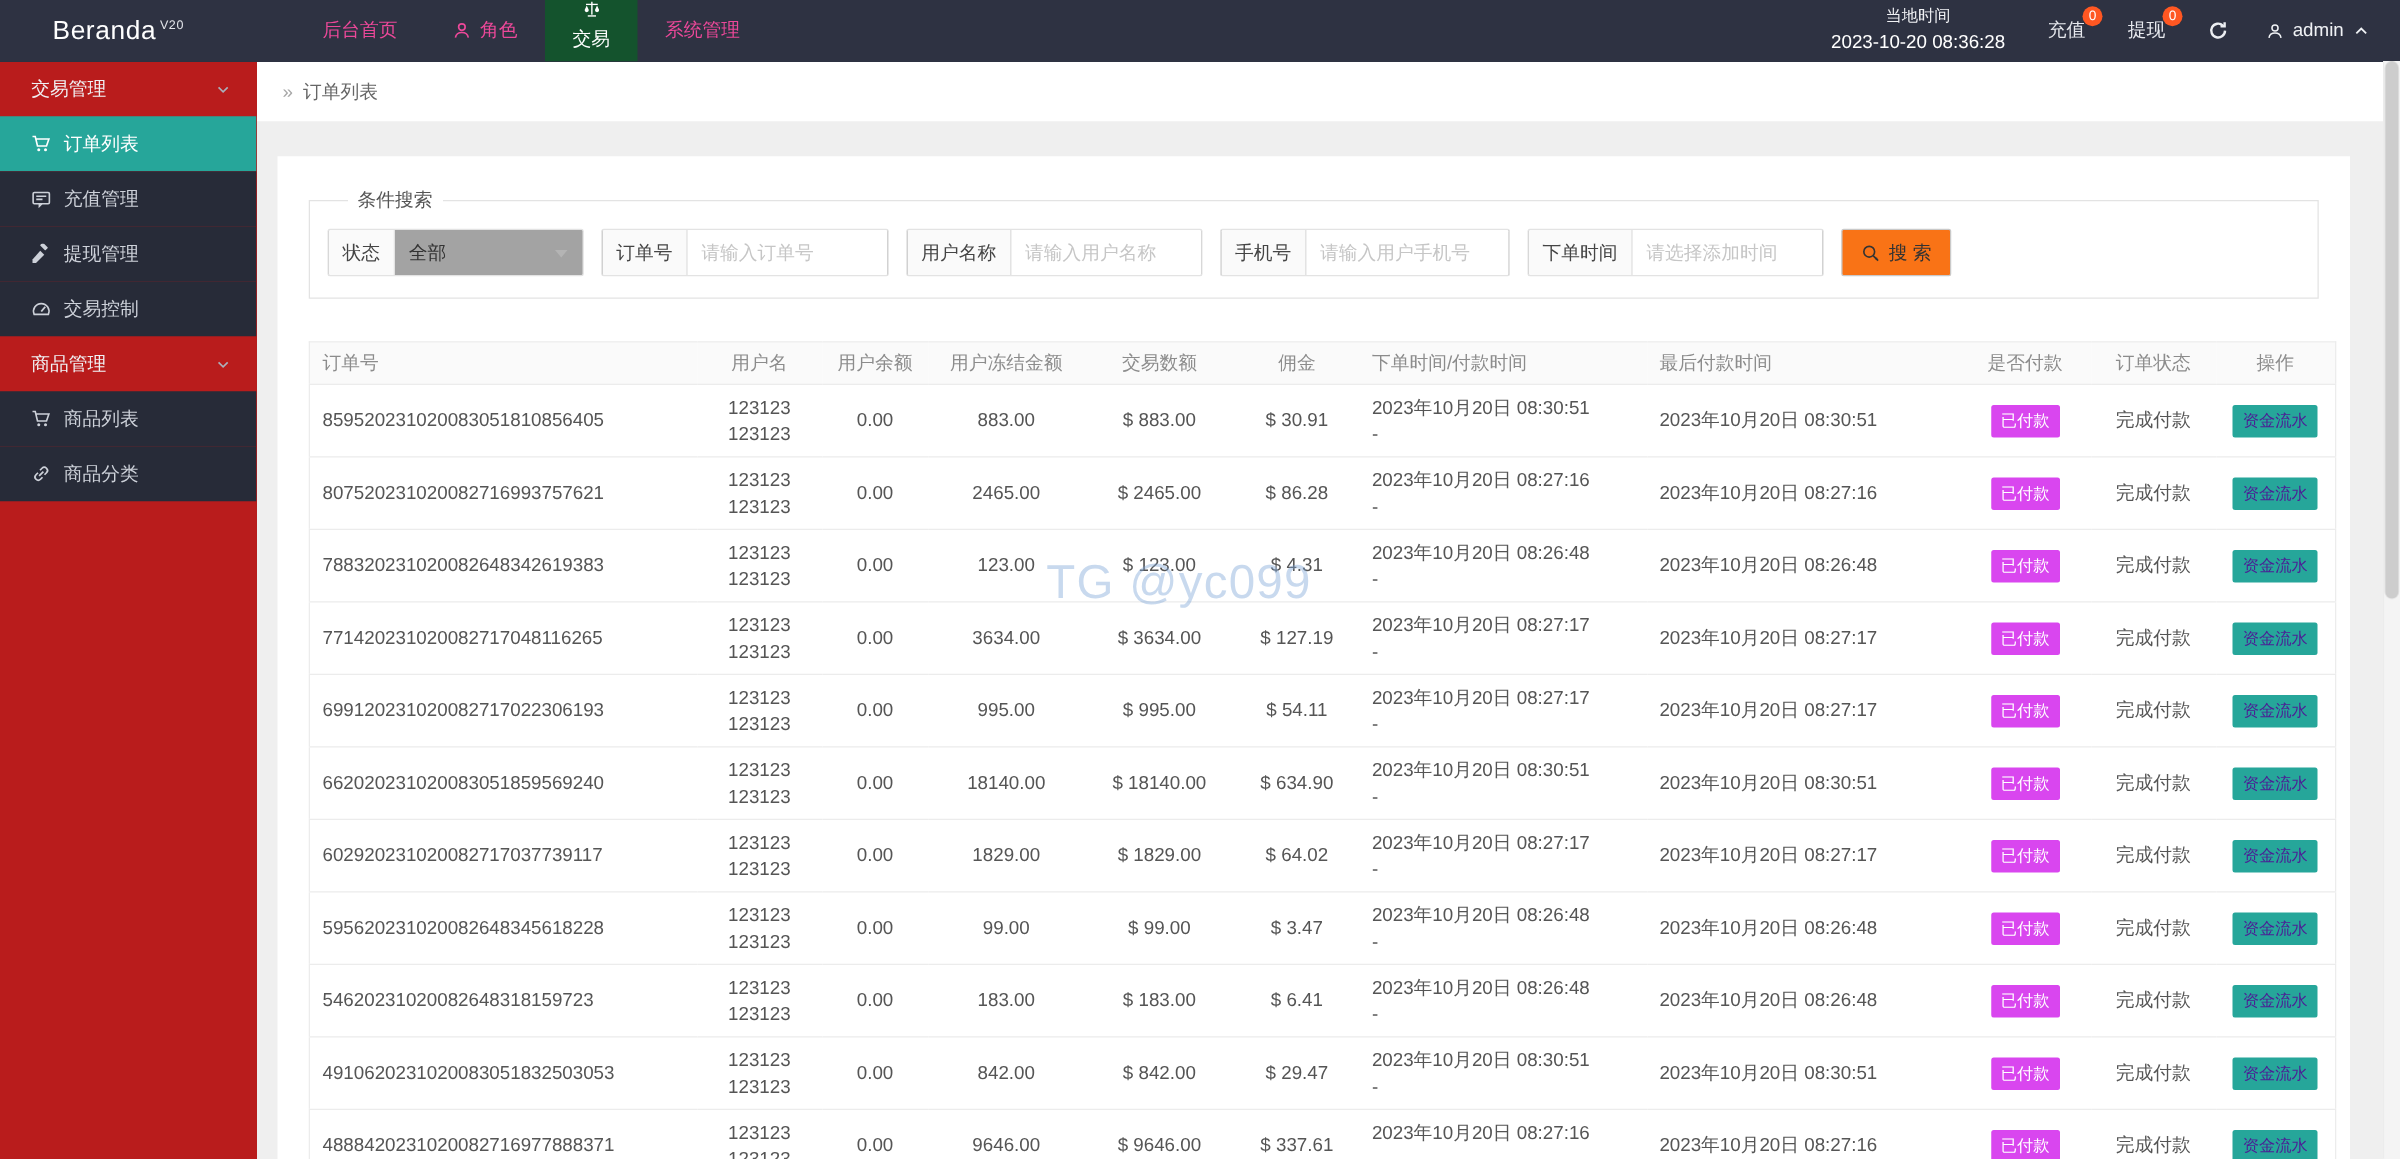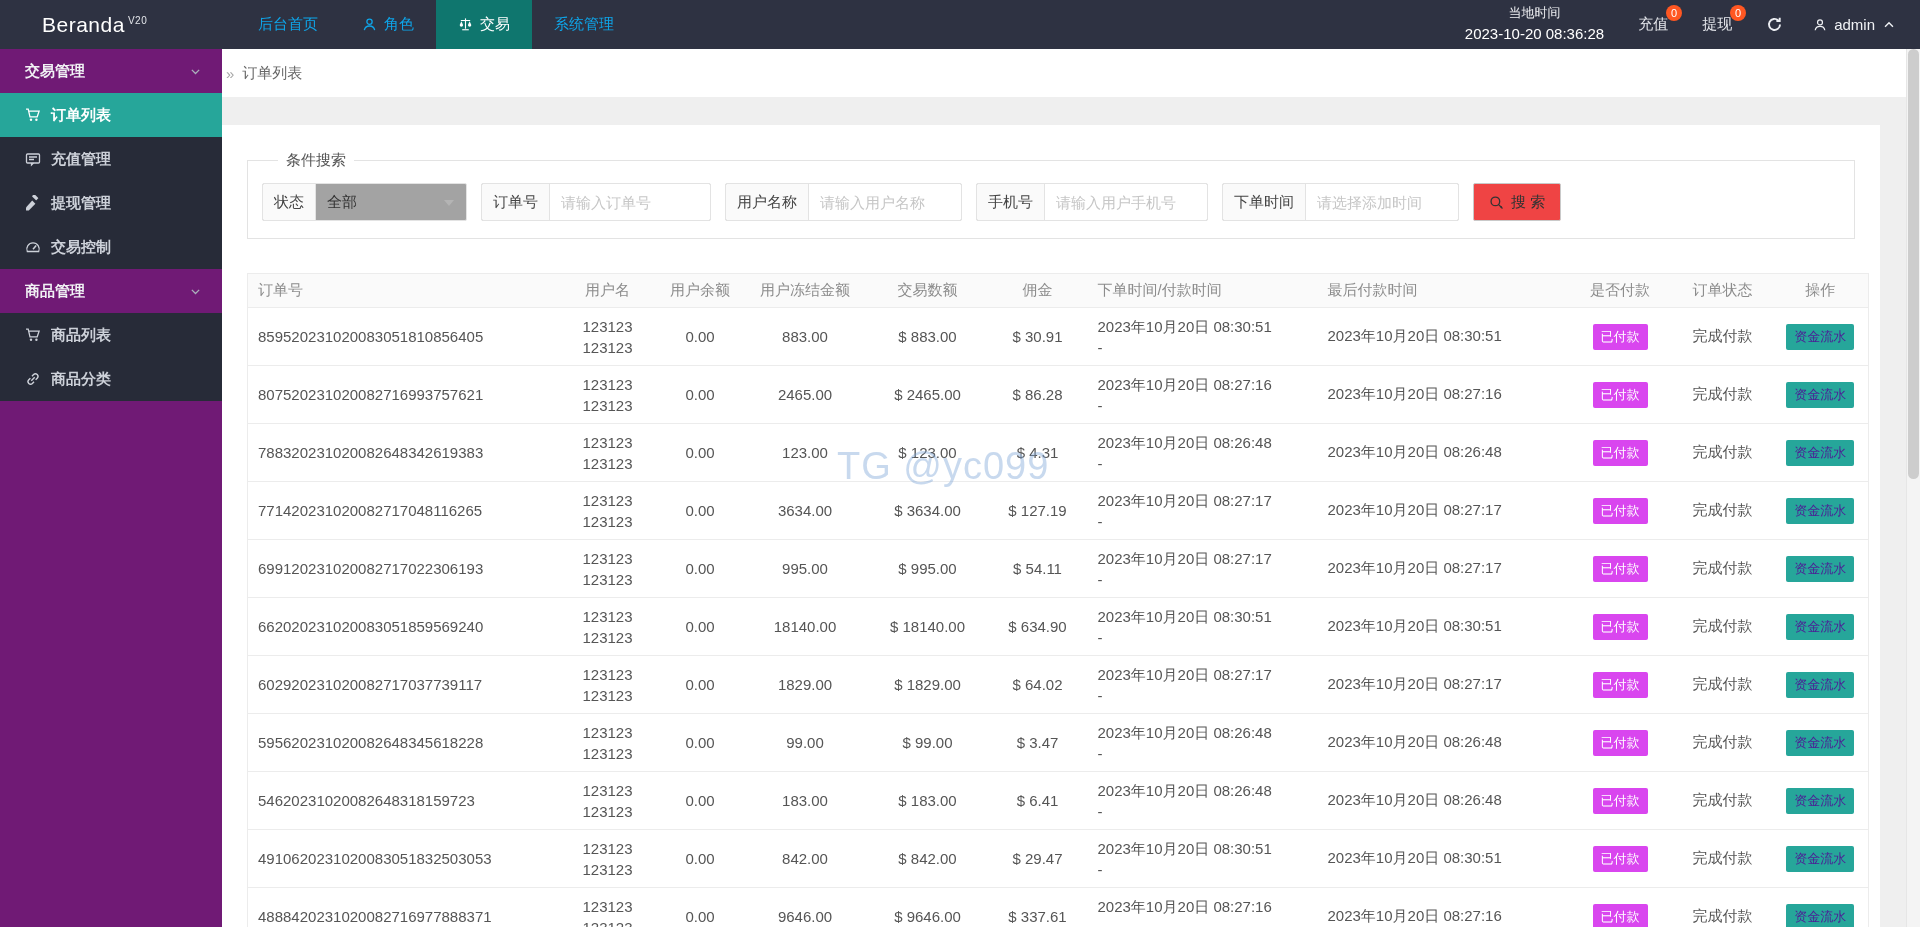--- a/index.html
+++ b/index.html
@@ -8,37 +8,37 @@
 
   
   .topbar { position:fixed; top:0; left:0; width:1920px; height:49px; background:#2e3242;
     display:flex; align-items:stretch; z-index:50; color:#e8eaee; }
   .logo-box { width:200px; display:flex; align-items:center; padding-left:42px; }
   .logo { color:#fff; font-size:21px; letter-spacing:.5px; }
   .logo sup { font-size:10px; margin-left:3px; color:#e3e5ea; }
   .burger { display:flex; align-items:center; padding:0 18px; cursor:pointer; color:#cfd3db; }
   .topnav { display:flex; align-items:stretch; }
   .topnav-item { display:flex; align-items:center; gap:7px; padding:0 22px; font-size:15px;
-    color:#0ea5e9; cursor:pointer; }
-  .topnav-item.active { background:#0f766e; color:#fff; }
+    color:#ec4899; cursor:pointer; }
+  .topnav-item.active { background:#14532d; color:#fff;flex-direction:column; }
   .topnav-item svg { width:15px; height:15px; }
   .topbar-right { margin-left:auto; display:flex; align-items:center; padding-right:24px; }
   .time-block { text-align:center; line-height:1.45; margin-right:34px; }
   .time-label { font-size:13px; color:#f0f1f4; }
   .time-value { font-size:15px; color:#fff; }
   .tb-link { position:relative; font-size:15px; color:#e6e8ed; margin-right:34px; cursor:pointer; }
   .tb-badge { position:absolute; top:-10px; right:-14px; min-width:16px; height:16px; border-radius:8px;
     background:#ff5722; color:#fff; font-size:11px; line-height:16px; text-align:center; padding:0 4px; }
   .tb-refresh { margin-right:30px; cursor:pointer; color:#eceef2; display:flex; align-items:center; }
   .tb-refresh svg { width:17px; height:17px; }
   .admin-box { display:flex; align-items:center; gap:7px; font-size:15px; color:#f0f2f5; cursor:pointer; }
   .admin-box svg { width:14px; height:14px; }
 
   
-  .sidebar { position:fixed; top:49px; left:0; width:222px; height:878px; background:#701a75; z-index:40;font-weight:bold; }
+  .sidebar { position:fixed; top:49px; left:0; width:205px; height:878px; background:#b91c1c; z-index:40; }
   .side-group-title { height:44px; display:flex; align-items:center; padding:0 20px 0 25px;
     color:#f0f1f4; font-size:15px; cursor:pointer; }
   .side-group-title .chev { margin-left:auto; color:#aab0bb; display:flex; }
   .side-group-title svg { width:13px; height:13px; }
   .side-item { height:44px; display:flex; align-items:center; gap:10px; padding:0 25px;
     background:#272b38; color:#cdd1d9; font-size:15px; cursor:pointer; }
   .side-item svg { width:16px; height:16px; flex:0 0 auto; }
   .side-item.active { background:#26a69a; color:#fff; }
 
   
@@ -60,21 +60,21 @@
     border-right:1px solid #e3e3e3; font-size:15px; color:#444; white-space:nowrap; }
   .ig-input { border:none; outline:none; padding:0 11px; font-size:15px; color:#333;
     font-family:"Liberation Sans","DejaVu Sans",sans-serif; }
   .ig-input::placeholder { color:#c6c6c6; }
   .ig-select { position:relative; display:flex; align-items:center; width:150px; padding:0 11px;
     font-size:15px; color:#333; cursor:pointer; }
   .ig-select .caret { position:absolute; right:12px; top:16px; width:0; height:0;
     border-left:5px solid transparent; border-right:5px solid transparent; border-top:6px solid #b4b4b4; }
   .w-order { width:160px; } .w-user { width:152px; } .w-phone { width:162px; } .w-time { width:152px; }
   .search-btn { height:38px; display:flex; align-items:center; gap:7px; padding:0 15px;
-    border:1px solid #c9c9c9; border-radius:2px; background:#ef4444; font-size:15px; color:#333;
+    border:1px solid #c9c9c9; border-radius:2px; background:#f97316; font-size:15px; color:#333;
     cursor:pointer; font-family:inherit; }
   .search-btn svg { width:15px; height:15px; }
 
   
   table.orders { width:100%; border-collapse:collapse; margin-top:34px; border:1px solid #ececec;
     font-size:15px; table-layout:fixed; }
   table.orders th { background:#fafafa; color:#8c8c8c; font-weight:normal; height:34px;
     padding:0 10px; border-bottom:1px solid #ececec; }
   table.orders td { color:#555; height:58px; padding:6px 10px; border-bottom:1px solid #ececec;
     vertical-align:middle; overflow:hidden; }

